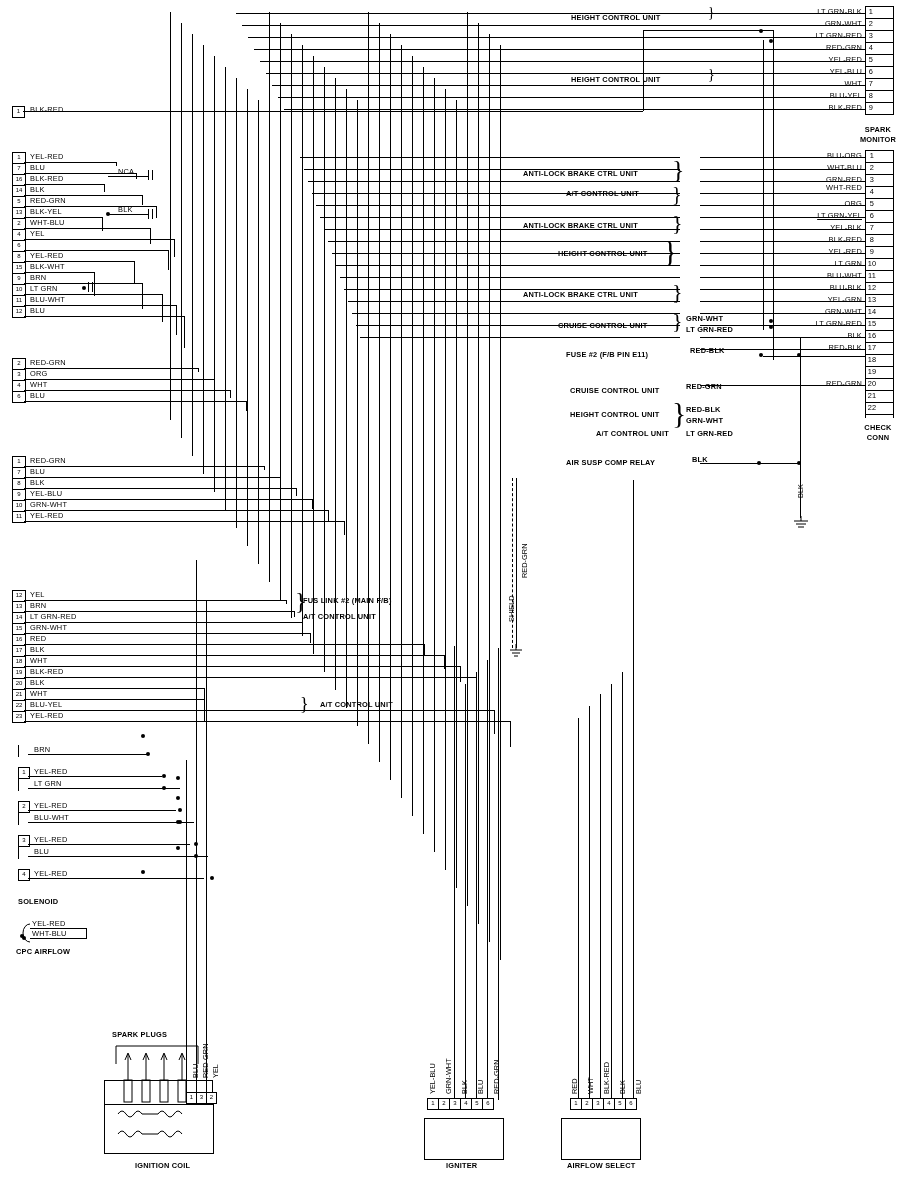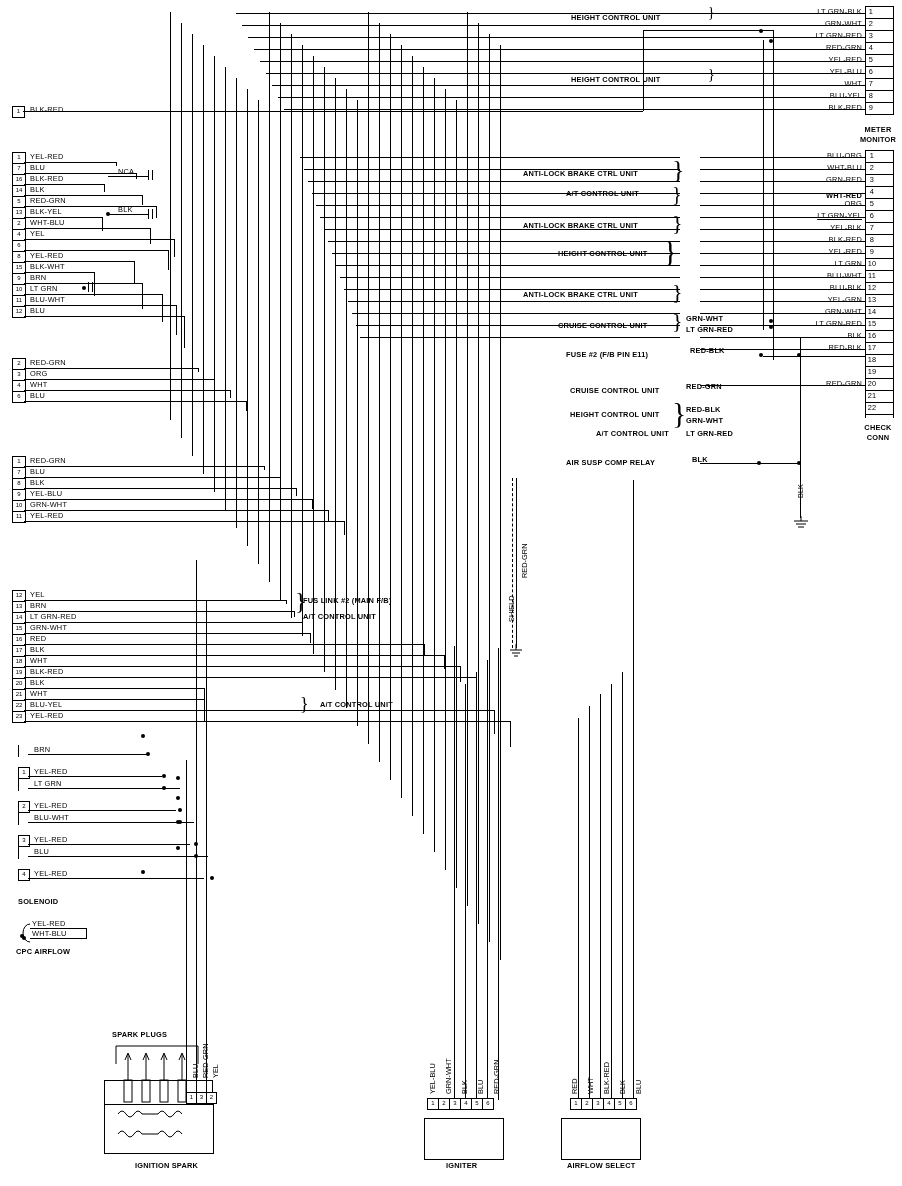--- a/index.html
+++ b/index.html
@@ -58,41 +58,41 @@
       <div class="ln h" style="left:865px;top:90px;width:29px;"></div>
       <div class="lbl c" style="left:865px;top:92px;width:12px;">8</div>
       <div class="lbl r" style="left:790px;top:92px;width:72px;">BLU-YEL</div>
       <div class="ln h" style="left:720px;top:97px;width:145px;"></div>
       <div class="ln h" style="left:865px;top:102px;width:29px;"></div>
       <div class="lbl c" style="left:865px;top:104px;width:12px;">9</div>
       <div class="lbl r" style="left:790px;top:104px;width:72px;">BLK-RED</div>
       <div class="ln h" style="left:720px;top:109px;width:145px;"></div>
       <div class="ln h" style="left:865px;top:114px;width:29px;"></div>
     </div>
-  <div class="lbl b c" style="left:855px;top:126px;width:46px;">METER</div>
+  <div class="lbl b c" style="left:855px;top:126px;width:46px;">SPARK</div>
   <div class="lbl b c" style="left:855px;top:136px;width:46px;">MONITOR</div>
 
   <div class="ln v" style="left:865px;top:150px;width:1px;height:268px;"></div>
   <div class="ln v" style="left:893px;top:150px;width:1px;height:268px;"></div>
   <div id="cc-rows">
       <div class="ln h" style="left:865px;top:150px;width:29px;"></div>
       <div class="lbl c" style="left:865px;top:152px;width:14px;">1</div>
       <div class="lbl r" style="left:790px;top:152px;width:72px;">BLU-ORG</div>
       <div class="ln h" style="left:700px;top:157px;width:165px;"></div>
       <div class="ln h" style="left:865px;top:162px;width:29px;"></div>
       <div class="lbl c" style="left:865px;top:164px;width:14px;">2</div>
       <div class="lbl r" style="left:790px;top:164px;width:72px;">WHT-BLU</div>
       <div class="ln h" style="left:700px;top:169px;width:165px;"></div>
       <div class="ln h" style="left:865px;top:174px;width:29px;"></div>
       <div class="lbl c" style="left:865px;top:176px;width:14px;">3</div>
       <div class="lbl r" style="left:790px;top:176px;width:72px;">GRN-RED</div>
       <div class="ln h" style="left:700px;top:181px;width:165px;"></div>
       <div class="ln h" style="left:865px;top:186px;width:29px;"></div>
       <div class="lbl c" style="left:865px;top:188px;width:14px;">4</div>
-      <div class="lbl r" style="left:790px;top:192px;width:72px;font-weight:bold;">WHT-RED</div>
+      <div class="lbl r" style="left:790px;top:184px;width:72px;">WHT-RED</div>
       <div class="ln h" style="left:700px;top:193px;width:165px;"></div>
       <div class="ln h" style="left:865px;top:198px;width:29px;"></div>
       <div class="lbl c" style="left:865px;top:200px;width:14px;">5</div>
       <div class="lbl r" style="left:790px;top:200px;width:72px;">ORG</div>
       <div class="ln h" style="left:700px;top:205px;width:165px;"></div>
       <div class="ln h" style="left:865px;top:210px;width:29px;"></div>
       <div class="lbl c" style="left:865px;top:212px;width:14px;">6</div>
       <div class="lbl r" style="left:790px;top:212px;width:72px;text-decoration:underline;">LT GRN-YEL</div>
       <div class="ln h" style="left:700px;top:217px;width:165px;"></div>
       <div class="ln h" style="left:865px;top:222px;width:29px;"></div>
@@ -450,21 +450,21 @@
   <svg style="position:absolute;left:112px;top:1104px;" width="96" height="48">
     <g stroke="#000" stroke-width="1" fill="none">
       <path d="M6 10 q4 -6 8 0 q4 6 8 0 q4 -6 8 0"></path>
       <path d="M46 10 q4 -6 8 0 q4 6 8 0 q4 -6 8 0"></path>
       <path d="M6 30 q4 -6 8 0 q4 6 8 0 q4 -6 8 0"></path>
       <path d="M46 30 q4 -6 8 0 q4 6 8 0 q4 -6 8 0"></path>
       <path d="M30 10 L46 10"></path>
         <path d="M30 30 L46 30"></path>
     </g>
   </svg>
-  <div class="lbl b" style="left:135px;top:1162px;">IGNITION SPARK</div>
+  <div class="lbl b" style="left:135px;top:1162px;">IGNITION COIL</div>
   <div id="ic-pins">
       <div class="pin" style="left:186px;top:1092px;width:9px;height:10px;">1</div>
       <div class="pin" style="left:196px;top:1092px;width:9px;height:10px;">3</div>
       <div class="pin" style="left:206px;top:1092px;width:9px;height:10px;">2</div>
     </div>
   <div id="ic-vwires">
       <div class="vlbl" style="left:192px;top:1078px;">BLU</div>
       <div class="vlbl" style="left:202px;top:1078px;">RED-GRN</div>
       <div class="vlbl" style="left:212px;top:1078px;">YEL</div>
     </div>

